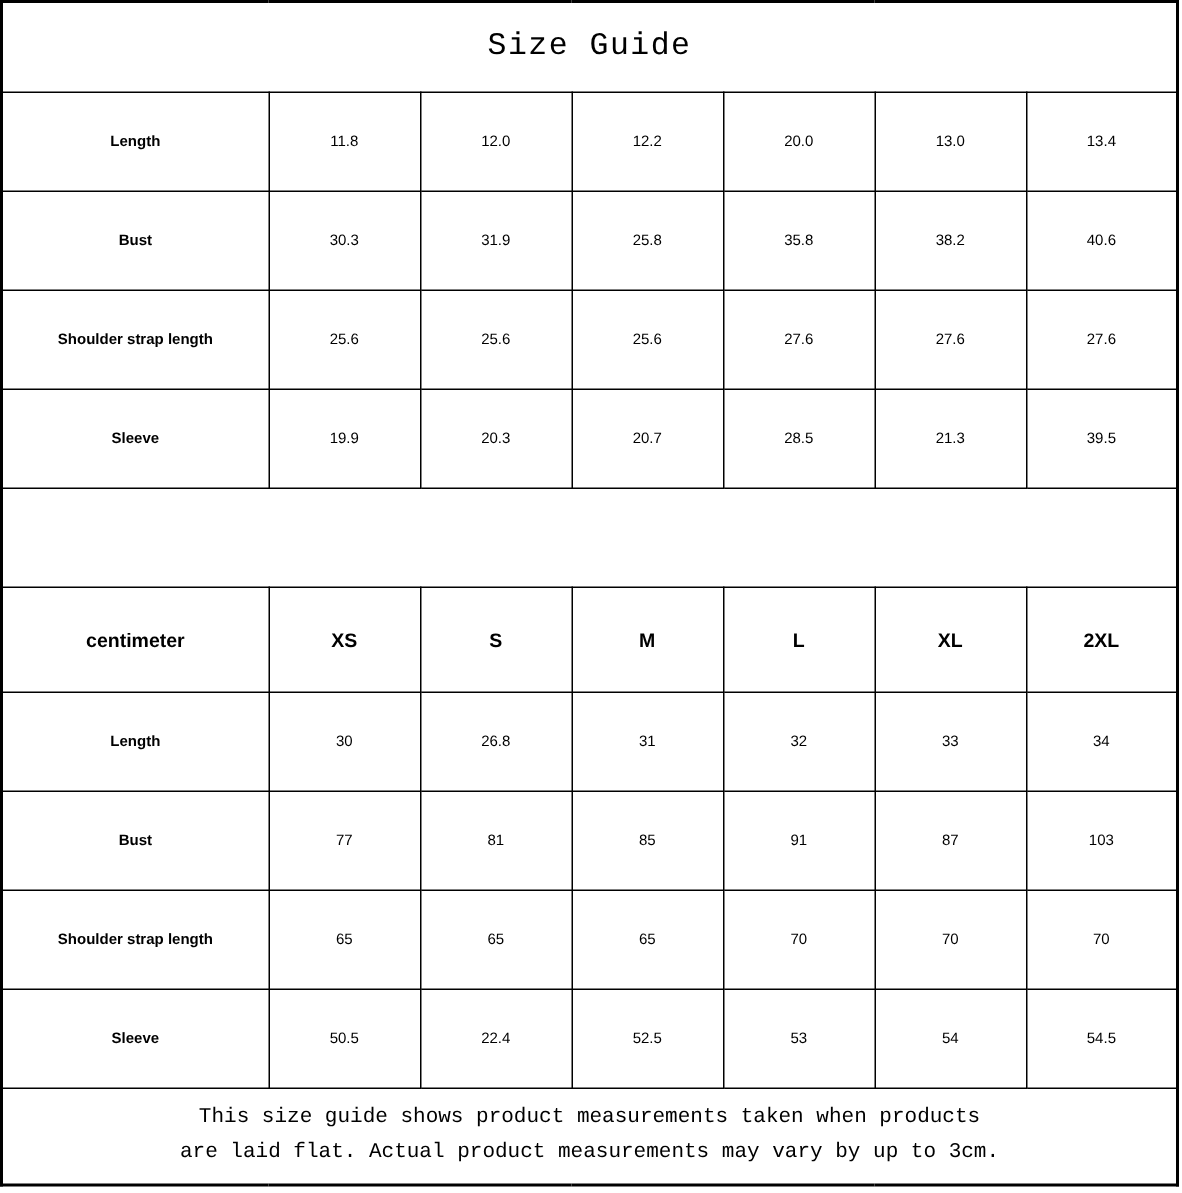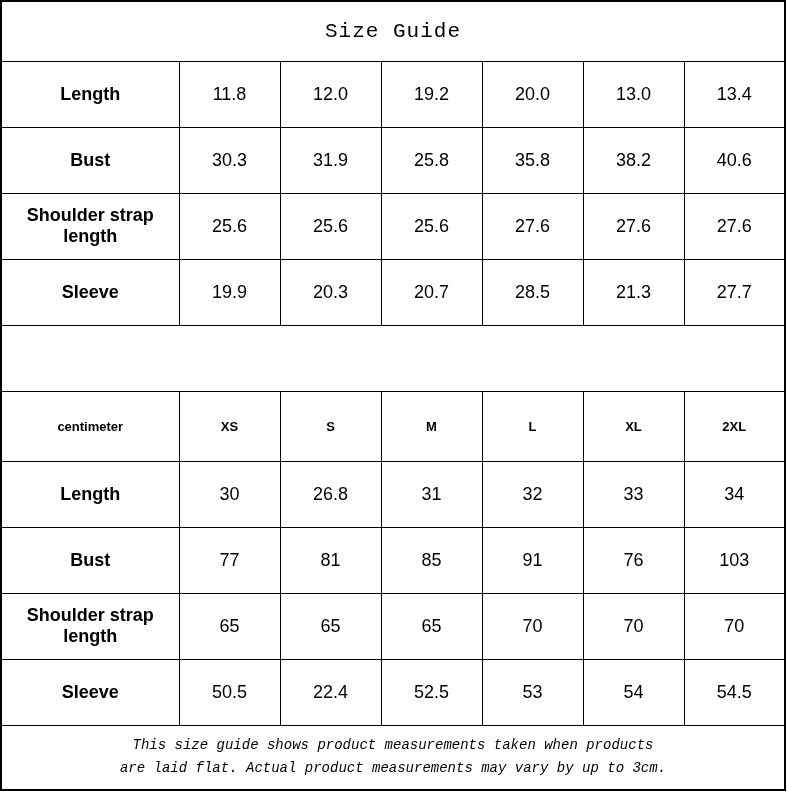--- a/index.html
+++ b/index.html
@@ -39,35 +39,34 @@
     font-weight: normal;
     letter-spacing: 1px;
   }
   .row-header td {
     height: 62px;
     font-weight: bold;
     font-size: 13px;
   }
   .row-data td {
     height: 59px;
-    font-size: 18px;
+    font-size: 10px;
     font-weight: normal;
   }
   .row-data td.label-cell {
     font-weight: bold;
   }
   .row-spacer td {
     height: 59px;
   }
   .row-footer td {
     height: 57px;
     font-family: "Liberation Mono", "DejaVu Sans Mono", monospace;
     font-size: 14px;
     line-height: 23px;
-    font-style: italic;
   }
 </style>
 </head>
 <body>
 
 <div class="sheet">
 <table class="size-guide">
   <colgroup>
     <col class="c-label">
     <col class="c-size">
@@ -81,21 +80,21 @@
 
     <tr class="row-title">
       <td colspan="7">Size Guide</td>
     </tr>
 
 
     <tr class="row-data">
       <td class="label-cell">Length</td>
       <td>11.8</td>
       <td>12.0</td>
-      <td>19.2</td>
+      <td>12.2</td>
       <td>20.0</td>
       <td>13.0</td>
       <td>13.4</td>
     </tr>
 
     <tr class="row-data">
       <td class="label-cell">Bust</td>
       <td>30.3</td>
       <td>31.9</td>
       <td>25.8</td>
@@ -114,21 +113,21 @@
       <td>27.6</td>
     </tr>
 
     <tr class="row-data">
       <td class="label-cell">Sleeve</td>
       <td>19.9</td>
       <td>20.3</td>
       <td>20.7</td>
       <td>28.5</td>
       <td>21.3</td>
-      <td>27.7</td>
+      <td>39.5</td>
     </tr>
 
     <tr class="row-spacer">
       <td colspan="7"></td>
     </tr>
 
     <tr class="row-header">
       <td>centimeter</td>
       <td>XS</td>
       <td>S</td>
@@ -147,21 +146,21 @@
       <td>33</td>
       <td>34</td>
     </tr>
 
     <tr class="row-data">
       <td class="label-cell">Bust</td>
       <td>77</td>
       <td>81</td>
       <td>85</td>
       <td>91</td>
-      <td>76</td>
+      <td>87</td>
       <td>103</td>
     </tr>
 
     <tr class="row-data">
       <td class="label-cell">Shoulder strap length</td>
       <td>65</td>
       <td>65</td>
       <td>65</td>
       <td>70</td>
       <td>70</td>

